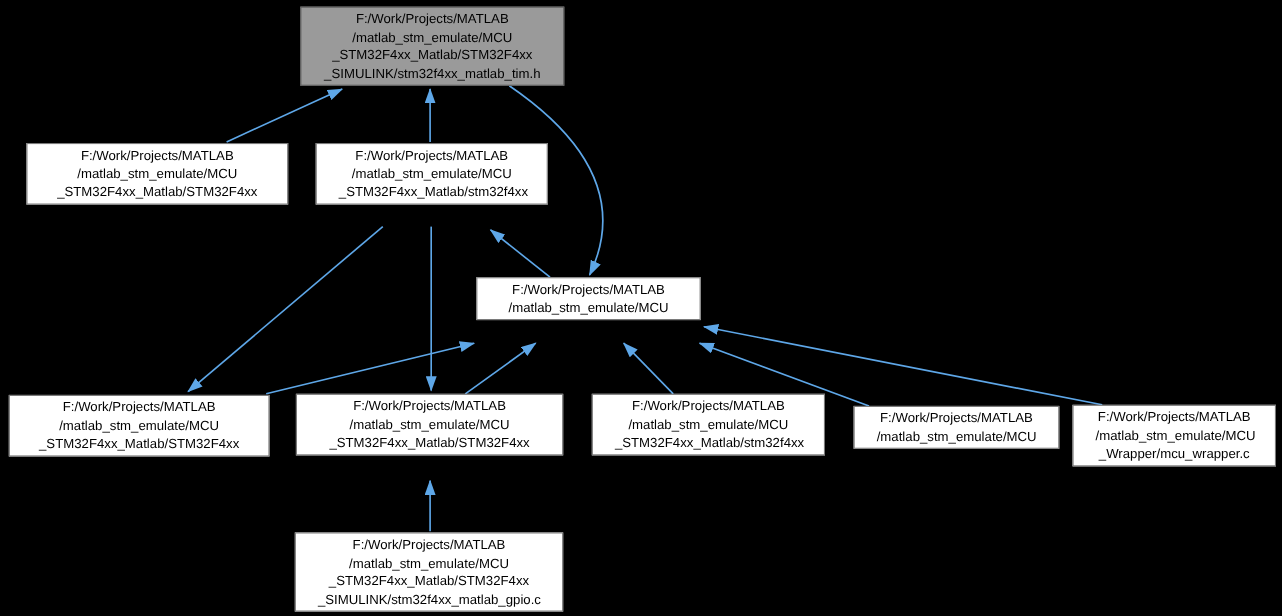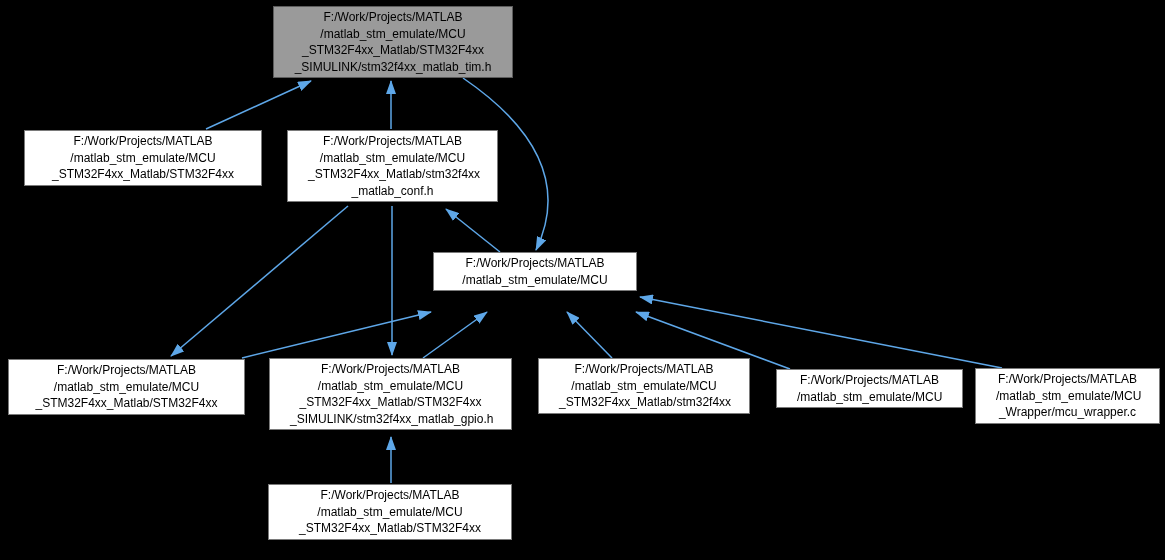--- a/index.html
+++ b/index.html
@@ -69,39 +69,37 @@
 <div class="node" style="left:24px; top:130px; width:238px;">
   <span class="ln">F:/Work/Projects/MATLAB</span>
   <span class="ln">/matlab_stm_emulate/MCU</span>
   <span class="ln">_STM32F4xx_Matlab/STM32F4xx</span>
 </div>
 
 <div class="node" style="left:287px; top:130px; width:211px;">
   <span class="ln">F:/Work/Projects/MATLAB</span>
   <span class="ln">/matlab_stm_emulate/MCU</span>
   <span class="ln">_STM32F4xx_Matlab/stm32f4xx</span>
-  <span class="ln">_matlab_conf.h</span>
 </div>
 
 <div class="node" style="left:433px; top:252px; width:204px;">
   <span class="ln">F:/Work/Projects/MATLAB</span>
   <span class="ln">/matlab_stm_emulate/MCU</span>
 </div>
 
 <div class="node" style="left:8px; top:359px; width:237px;">
   <span class="ln">F:/Work/Projects/MATLAB</span>
   <span class="ln">/matlab_stm_emulate/MCU</span>
   <span class="ln">_STM32F4xx_Matlab/STM32F4xx</span>
 </div>
 
 <div class="node" style="left:269px; top:358px; width:243px;">
   <span class="ln">F:/Work/Projects/MATLAB</span>
   <span class="ln">/matlab_stm_emulate/MCU</span>
   <span class="ln">_STM32F4xx_Matlab/STM32F4xx</span>
-  <span class="ln">_SIMULINK/stm32f4xx_matlab_gpio.h</span>
 </div>
 
 <div class="node" style="left:538px; top:358px; width:212px;">
   <span class="ln">F:/Work/Projects/MATLAB</span>
   <span class="ln">/matlab_stm_emulate/MCU</span>
   <span class="ln">_STM32F4xx_Matlab/stm32f4xx</span>
 </div>
 
 <div class="node" style="left:776px; top:369px; width:187px;">
   <span class="ln">F:/Work/Projects/MATLAB</span>
@@ -111,13 +109,14 @@
 <div class="node" style="left:975px; top:368px; width:185px;">
   <span class="ln">F:/Work/Projects/MATLAB</span>
   <span class="ln">/matlab_stm_emulate/MCU</span>
   <span class="ln">_Wrapper/mcu_wrapper.c</span>
 </div>
 
 <div class="node" style="left:268px; top:484px; width:244px;">
   <span class="ln">F:/Work/Projects/MATLAB</span>
   <span class="ln">/matlab_stm_emulate/MCU</span>
   <span class="ln">_STM32F4xx_Matlab/STM32F4xx</span>
+  <span class="ln">_SIMULINK/stm32f4xx_matlab_gpio.c</span>
 </div>
 
 </body></html>

